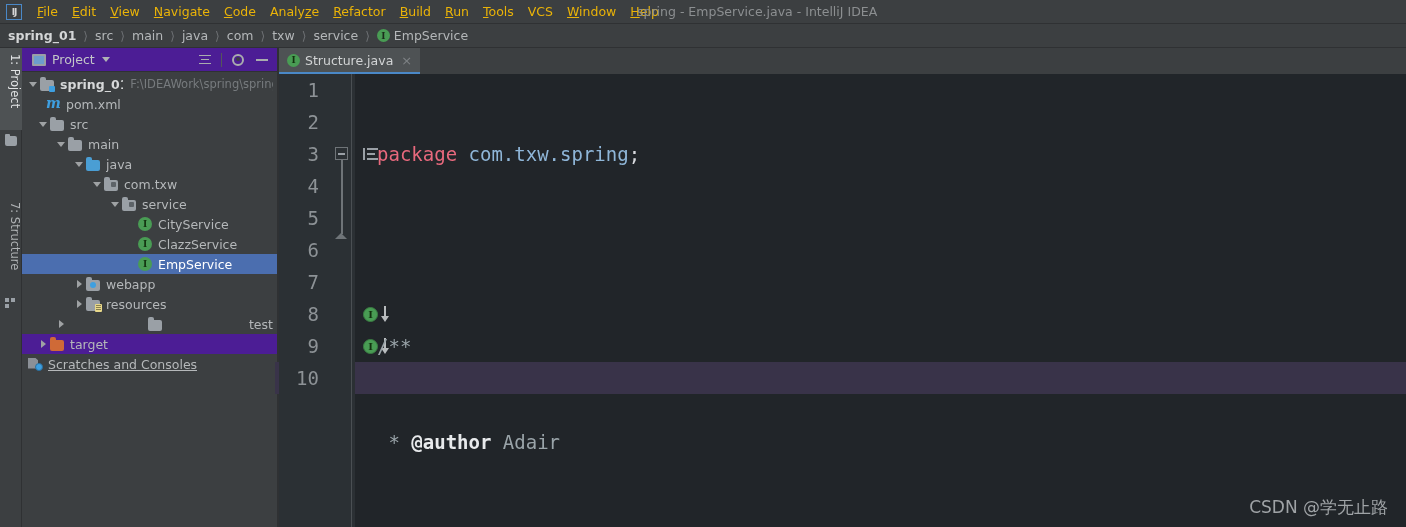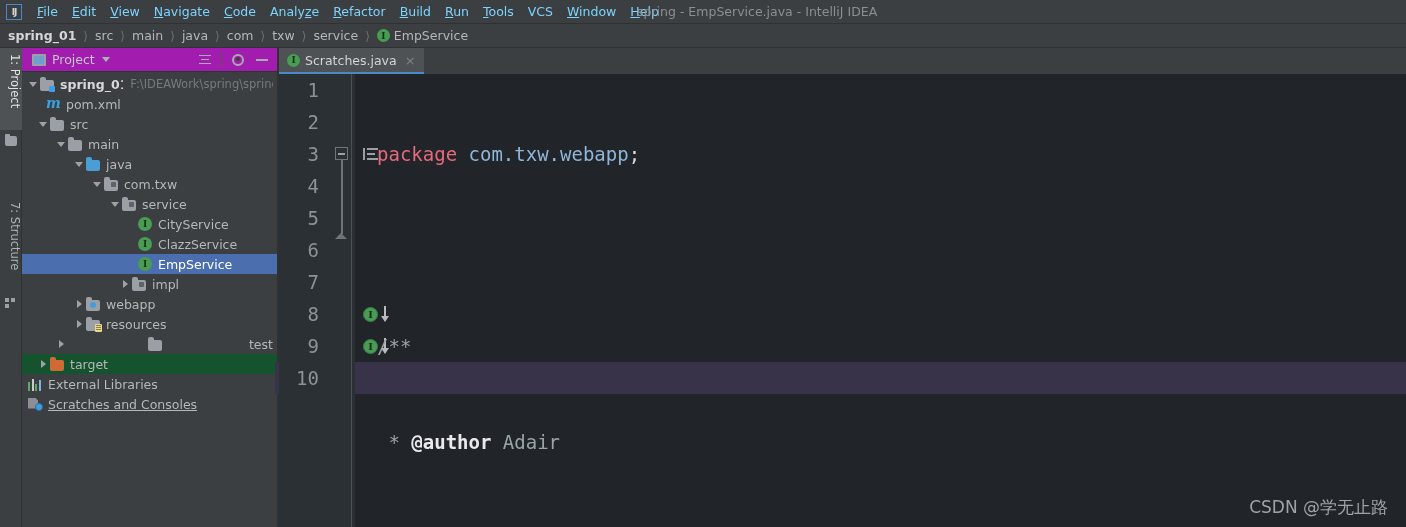--- a/index.html
+++ b/index.html
@@ -19,21 +19,21 @@
     border-bottom: 1px solid #2f3133;
   }
   .ij-logo {
     width: 16px; height: 16px; margin-left: 6px; margin-right: 8px;
     background: #3c3f41; border: 1px solid #4a88c7;
     display: flex; align-items: center; justify-content: center;
     font-size: 9px; color: #d6d6d6; font-weight: bold;
     font-family: "DejaVu Sans", sans-serif; letter-spacing: -1px;
   }
   .menu-item {
-    font-size: 12.5px; color: #7dd3fc; padding: 2px 7px;
+    font-size: 12.5px; color: #eab308; padding: 2px 7px;
     white-space: nowrap; cursor: default;
   }
   .menu-item .um { text-decoration: underline; }
   .win-title {
     position: absolute; left: 637px; top: 4px;
     font-size: 12.5px; color: #8c8f91; white-space: nowrap;
   }
 
   
   .breadcrumb {
@@ -81,21 +81,21 @@
   .struct-mini i {
     position: absolute; background: #9aa0a6; width: 4px; height: 4px;
   }
 
   
   .project-panel {
     position: absolute; top: 48px; left: 22px; width: 255px; height: 479px;
     background: #3c3f41;
   }
   .pp-header {
-    height: 24px; background: #a21caf; display: flex; align-items: center;
+    height: 24px; background: #4c1d95; display: flex; align-items: center;
     padding: 0 4px; border-bottom: 1px solid #2f3133; position: relative;
   }
   .pp-icon-proj {
     width: 14px; height: 12px; margin: 0 6px 0 6px;
     border: 2px solid #9aa0a6; background: #6d9ecd; border-radius: 1px;
   }
   .pp-title { font-size: 12.5px; color: #c3c6c8; }
   .pp-caret {
     width: 0; height: 0; border-left: 4px solid transparent;
     border-right: 4px solid transparent; border-top: 5px solid #b0b3b5;
@@ -122,21 +122,21 @@
   }
   .icon-minimize { width: 12px; height: 2px; background: #a9acae; }
 
   .tree { position: relative; height: 455px; overflow: hidden; padding-top: 2px; }
   .trow {
     height: 20px; display: flex; align-items: center;
     font-size: 12.5px; color: #b5b8ba; white-space: nowrap;
     cursor: default; padding-right: 4px;
   }
   .trow.selected { background: #4b6eaf; color: #ffffff; }
-  .trow.target-hl { background: #14532d; }
+  .trow.target-hl { background: #4c1d95; }
   .arrow {
     width: 10px; height: 10px; margin-right: 2px; position: relative; flex: 0 0 10px;
   }
   .arrow.down::after {
     content:''; position: absolute; top: 3px; left: 1px;
     border-left: 4.5px solid transparent; border-right: 4.5px solid transparent;
     border-top: 5px solid #9fa2a4;
   }
   .arrow.right::after {
     content:''; position: absolute; top: 1px; left: 2.5px;
@@ -451,29 +451,20 @@
         <span class="tlabel">ClazzService</span>
       </div>
 
       <div class="trow selected" style="padding-left:116px;">
         <span class="ticon">
             <span class="iface-icon">I</span>
           </span>
         <span class="tlabel">EmpService</span>
       </div>
 
-      <div class="trow" style="padding-left:98px;">
-        <span class="arrow right"></span>
-        <span class="ticon">
-            <span class="f-grey">
-              <span class="badge-dot"></span>
-            </span>
-          </span>
-        <span class="tlabel">impl</span>
-      </div>
 
       <div class="trow" style="padding-left:52px;">
         <span class="arrow right"></span>
         <span class="ticon">
             <span class="f-grey">
               <span class="badge-dot-blue"></span>
             </span>
           </span>
         <span class="tlabel">webapp</span>
       </div>
@@ -501,52 +492,41 @@
       </div>
 
       <div class="trow target-hl" style="padding-left:16px;">
         <span class="arrow right"></span>
         <span class="ticon">
             <span class="f-orange"></span>
           </span>
         <span class="tlabel">target</span>
       </div>
 
-      <div class="trow" style="padding-left:6px;">
-        <span class="ticon">
-          <span class="extlib-icon">
-              <i style="height:9px;background:#5fa85f;"></i>
-              <i style="height:12px;background:#c9cbcd;"></i>
-              <i style="height:7px;background:#5fa85f;"></i>
-              <i style="height:11px;background:#7fb3dd;"></i>
-            </span>
-        </span>
-        <span class="tlabel">External Libraries</span>
-      </div>
 
       <div class="trow" style="padding-left:6px;text-decoration:underline;">
         <span class="ticon">
           <span class="scratch-icon">
               <span class="pg"></span>
               <span class="cl"></span>
             </span>
         </span>
         <span class="tlabel">Scratches and Consoles</span>
       </div>
     </div>
   </div>
 
   <div class="pp-resizer"></div>
 
   <div class="editor-area">
 
     <div class="tabbar">
       <div class="etab">
         <span class="etab-icon">I</span>
-        <span>Scratches.java</span>
+        <span>Structure.java</span>
         <span class="etab-close">×</span>
       </div>
     </div>
 
     <div class="code-wrap">
 
       <div class="cur-line"></div>
 
       <div class="gutter">
         <div class="fold-bar"></div>
@@ -616,21 +596,21 @@
             </span>
           </span>
         </div>
         <div class="gutter-line" style="top:288px;">
           <span class="gnum">10</span>
           <span class="gmark"></span>
         </div>
       </div>
 
       <div class="code">
-        <div class="cl-row"><span class="kw-pink">package</span><span class="pkg"> com.txw.webapp</span><span class="punc">;</span></div>
+        <div class="cl-row"><span class="kw-pink">package</span><span class="pkg"> com.txw.spring</span><span class="punc">;</span></div>
         <div class="cl-row"></div>
         <div class="cl-row"><span class="jdoc">/**</span></div>
         <div class="cl-row"><span class="jdoc"> * </span><span class="jdoc-tag">@author</span><span class="jdoc"> Adair</span></div>
         <div class="cl-row"></div>
         
         
         
         
         
       </div>

